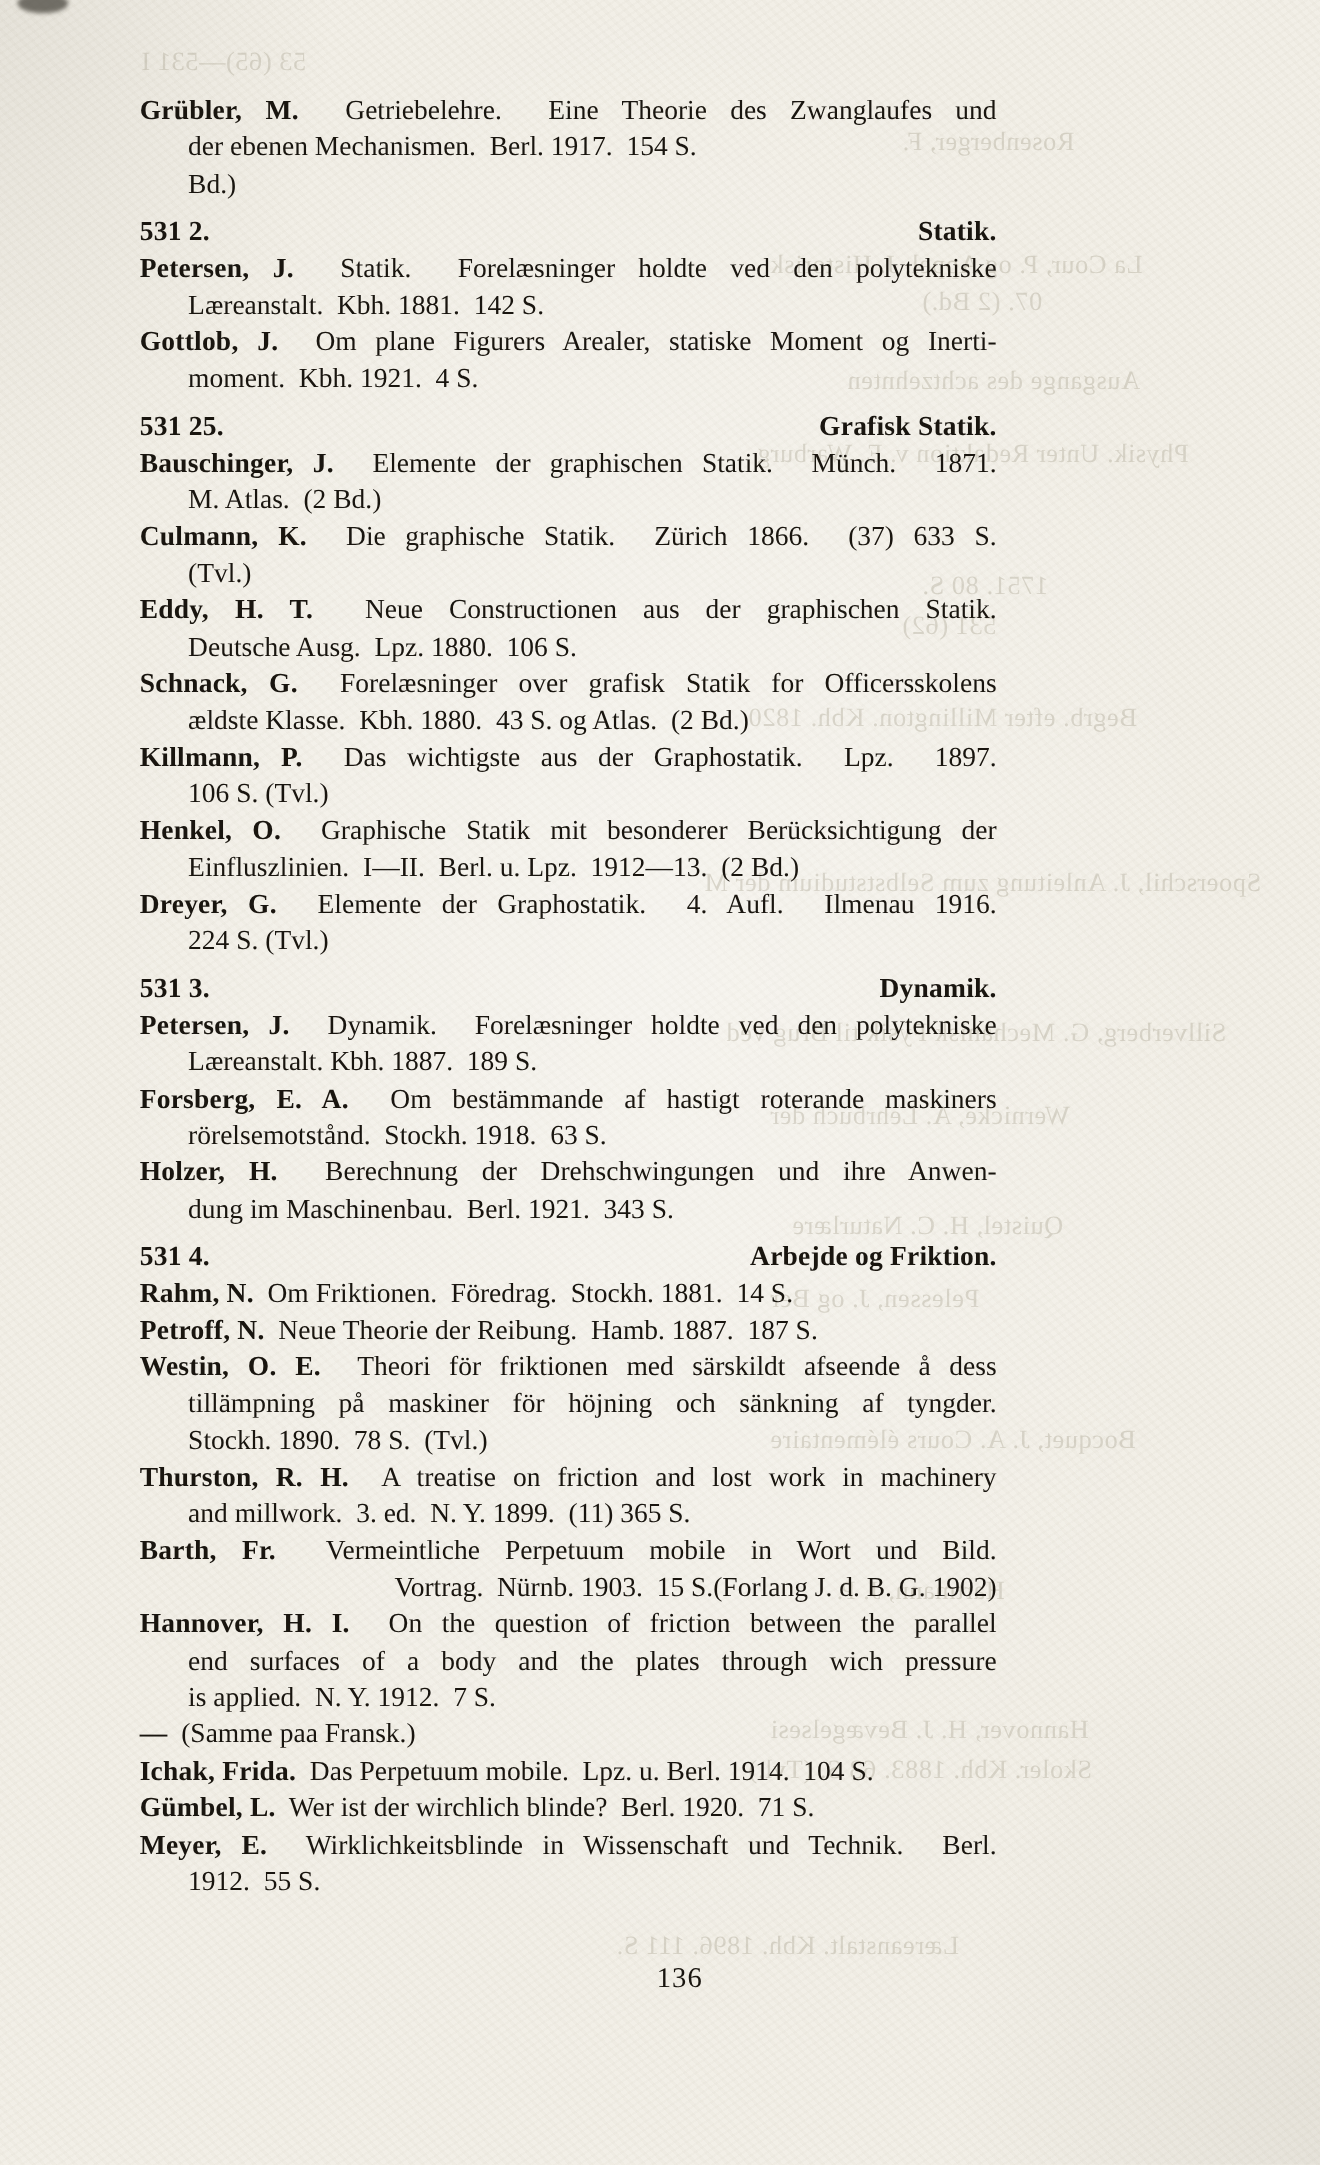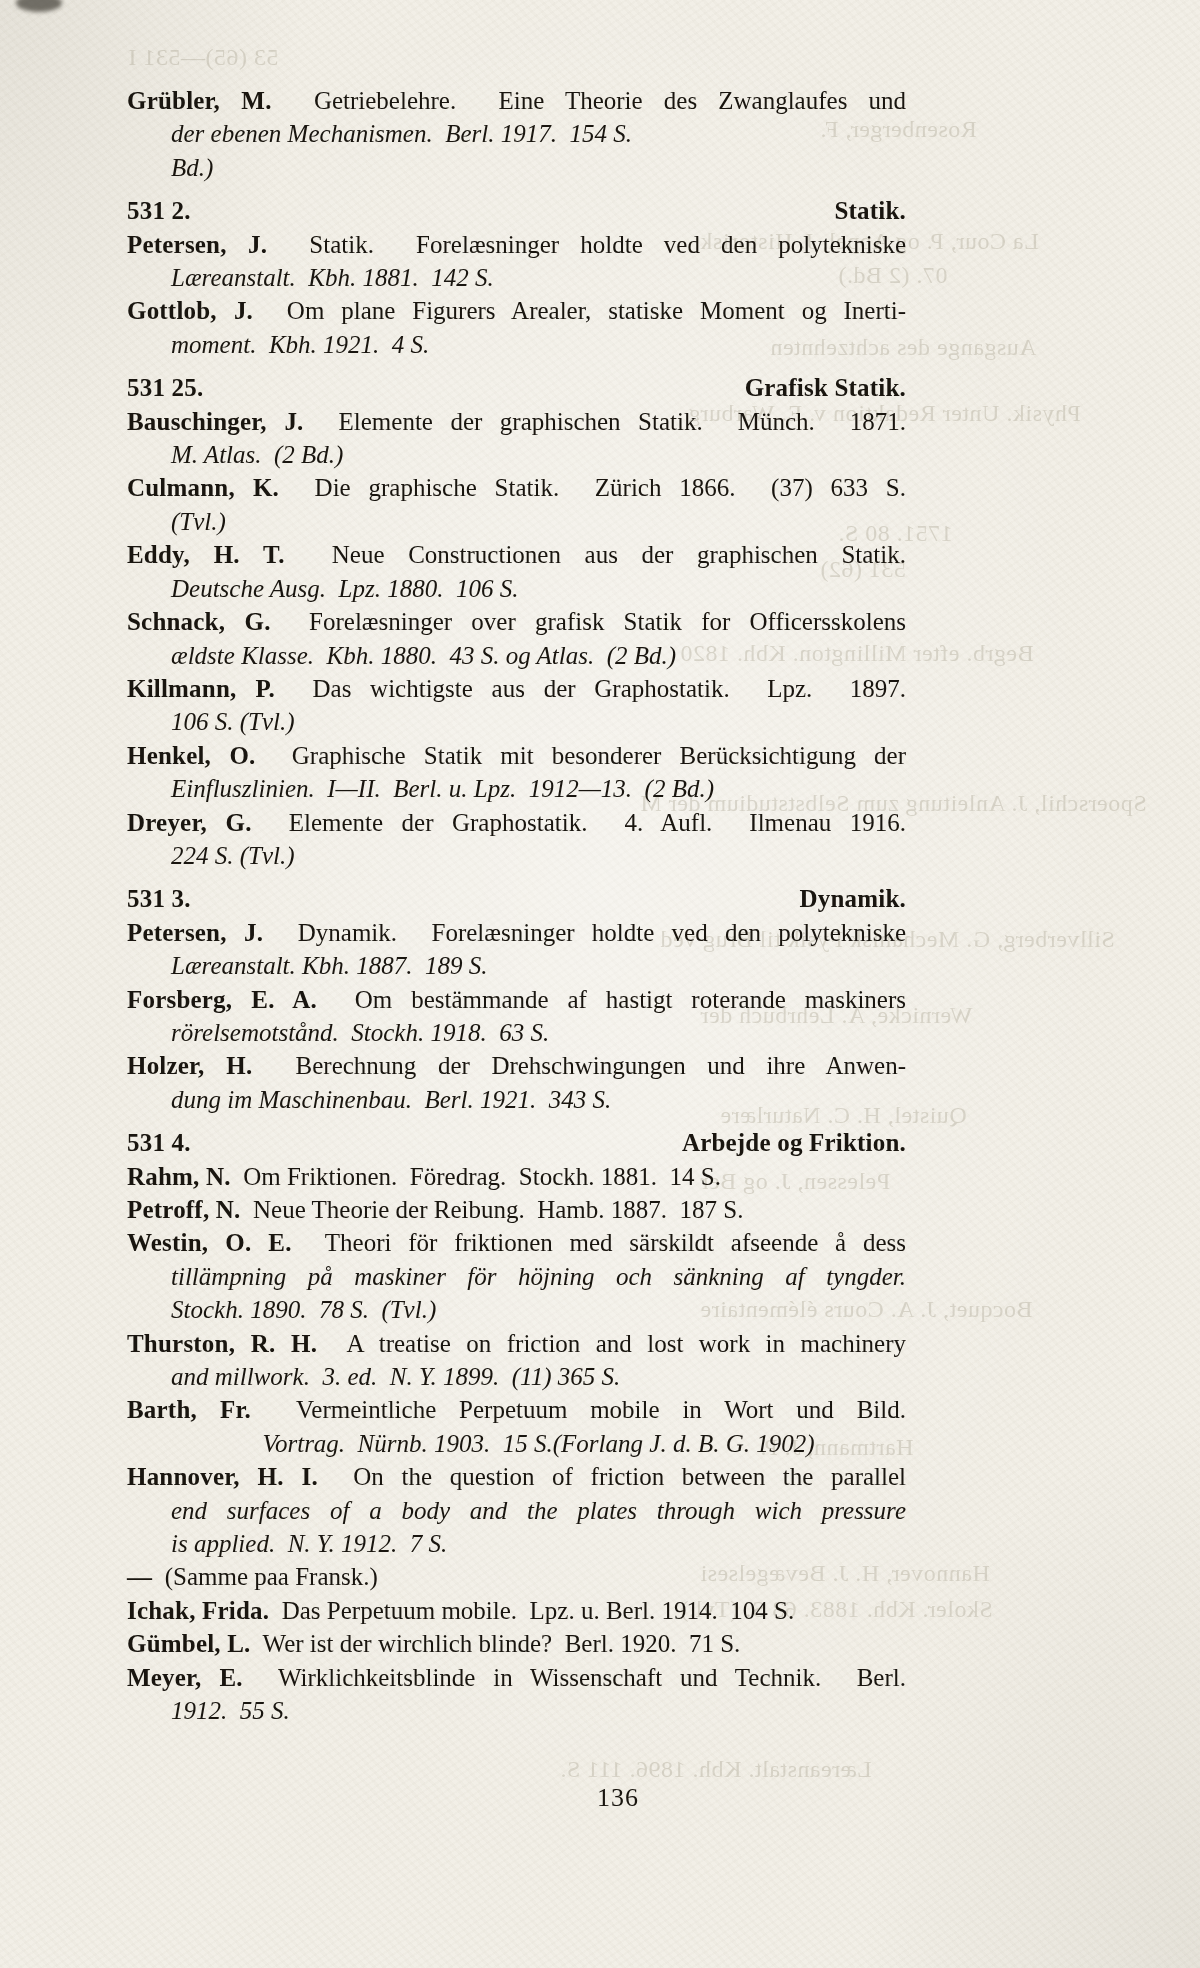--- a/index.html
+++ b/index.html
@@ -23,23 +23,23 @@
   }
   #smudge{
     position:absolute;left:16px;top:-6px;width:46px;height:18px;
     background:#4a473f;border-radius:50%;opacity:0.75;filter:blur(2px);
   }
   #text-block{
     position:absolute;left:127px;top:84px;width:779px;z-index:2;
     font-size:25px;line-height:33.4px;
   }
   .line{white-space:pre-wrap;}
-  .line.cont{padding-left:44px;font-style:italic;}
+  .line.cont{padding-left:44px;}
   .line.just{text-align:justify;text-align-last:justify;}
-  .line.split{display:flex;justify-content:center;}
+  .line.split{display:flex;justify-content:flex-end;}
   .b{font-weight:bold;letter-spacing:0.2px;}
   .section-row{display:flex;justify-content:space-between;font-weight:bold;letter-spacing:0.2px;margin-top:10px;}
   #page-number{
     position:absolute;top:1783px;left:0;width:1236px;text-align:center;
     font-size:26px;z-index:2;letter-spacing:1px;
   }
 </style>
 </head>
 <body>
 

